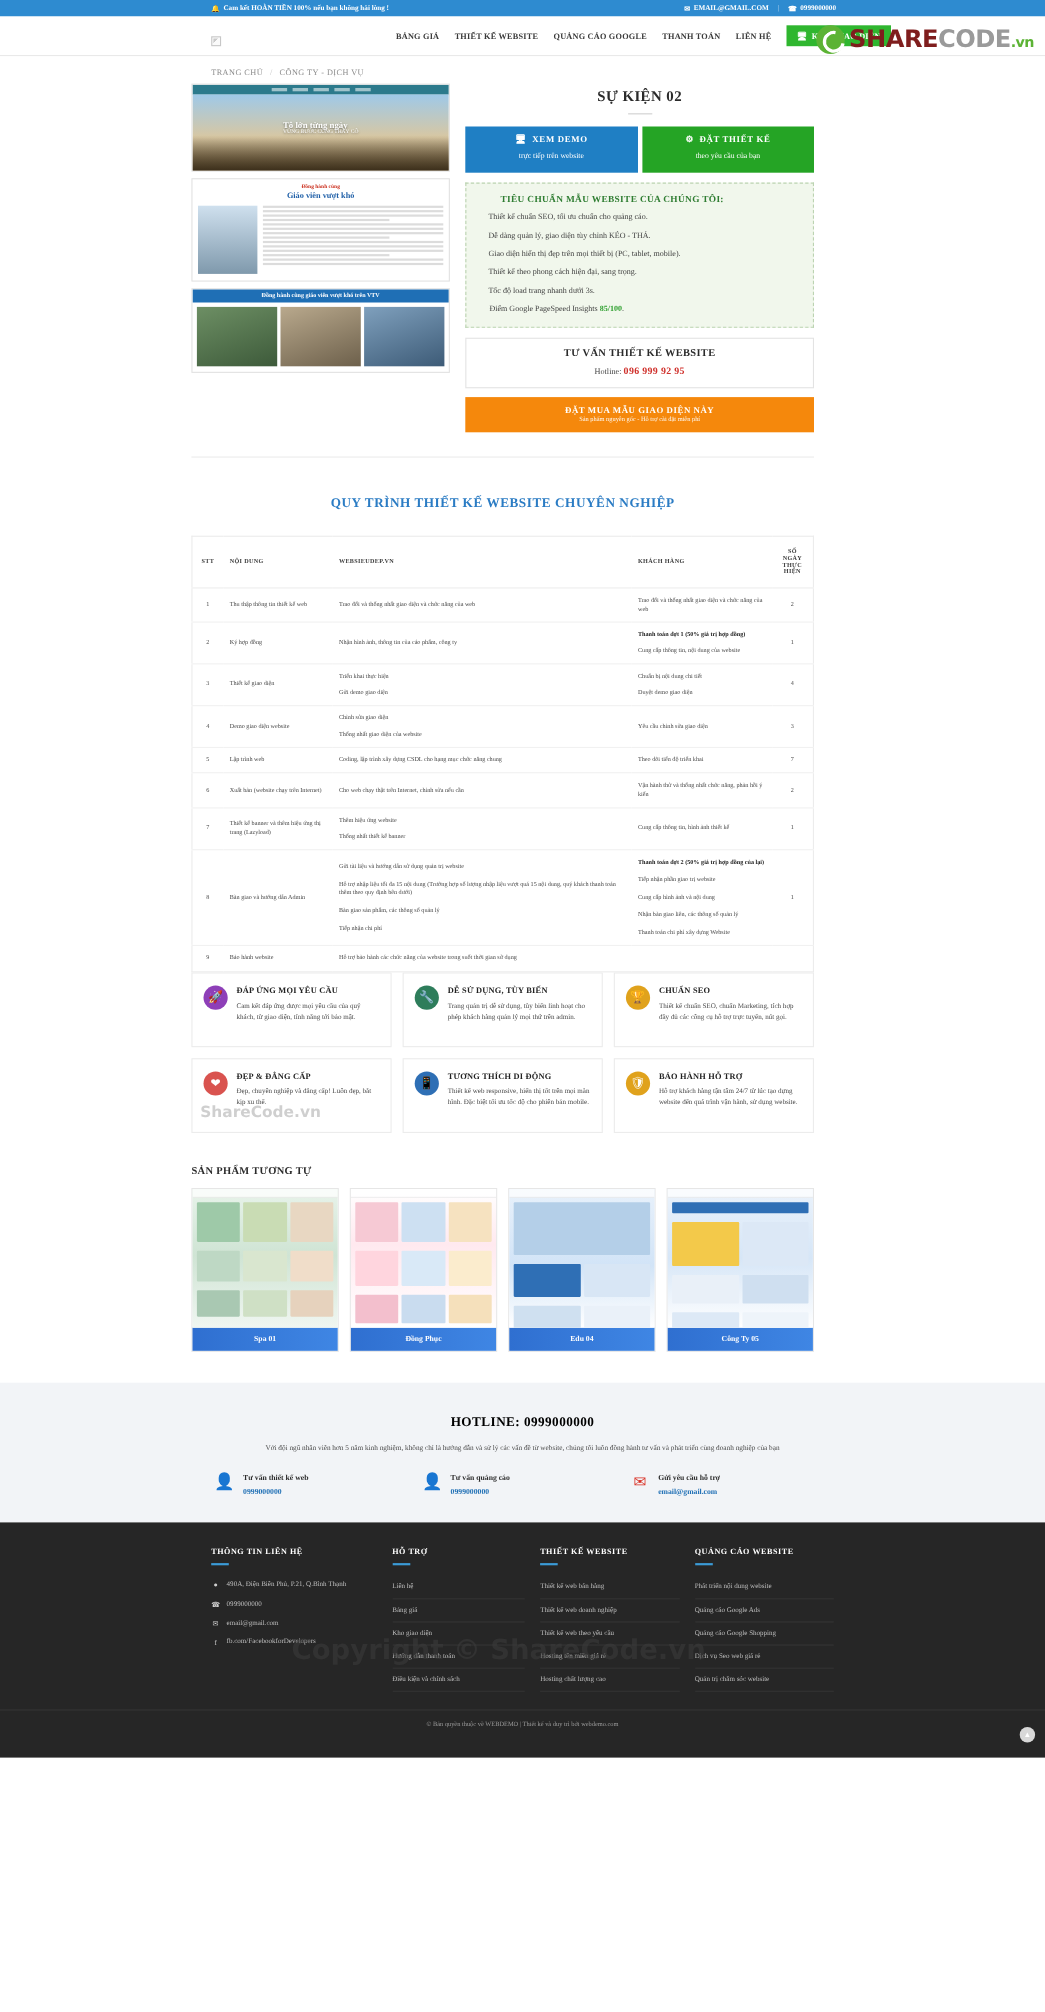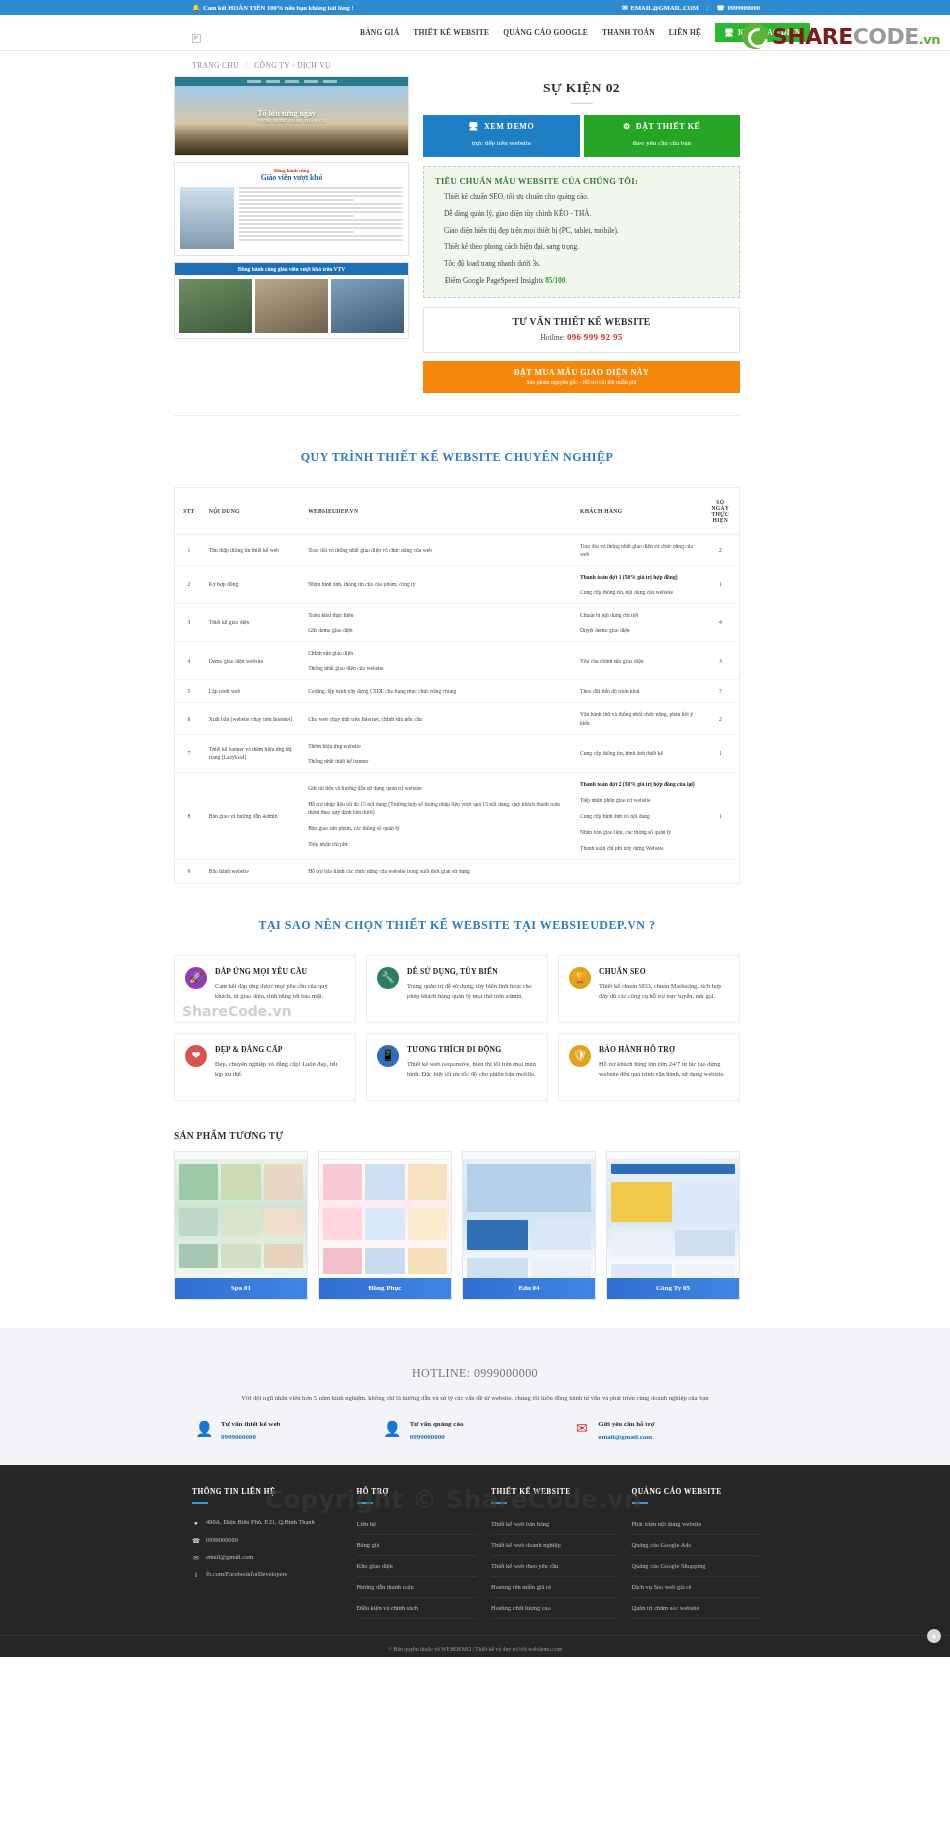--- a/index.html
+++ b/index.html
@@ -196,20 +196,21 @@
     margin-top: 9px;
     border: 1px dashed #bcd3b1;
     background: #f1f7ec;
     padding: 9px 11px 11px;
   }
   .standards h3 {
     color: #2f7d32;
     font-size: 8.5px;
     letter-spacing: .3px;
     margin-bottom: 7px;
+    margin-left: 20px;
   }
   .standards p {
     font-size: 7.3px;
     color: #3f3f3f;
     margin: 0 0 8px 9px;
     line-height: 1.2;
   }
   .standards p:last-child { margin-bottom: 0; margin-left: 10px; }
   .score { color: #2fa02f; font-weight: bold; }
   .consult {
@@ -320,33 +321,33 @@
     padding: 6px 0 7px;
   }
   
   .support {
     margin-top: 28px;
     background: #f2f4f7;
     padding: 18px 0 24px;
     text-align: center;
   }
   .support h4 { font-size: 9px; letter-spacing: .4px; color: #222; }
-  .support .hot { color: #737373; font-weight: normal; font-size: 12px; margin-top: 20px; letter-spacing: .4px; }
+  .support .hot { color: #000000; font-weight: bold; font-size: 12px; margin-top: 10px; letter-spacing: .4px; }
   .support .desc { font-size: 6.6px; color: #4a4a4a; margin: 12px auto 0; width: 620px; line-height: 1.5; }
   .sup-row {
     width: 566px; margin: 18px auto 0;
     display: grid; grid-template-columns: repeat(3, 1fr);
     text-align: left;
   }
   .sup-item { display: flex; gap: 8px; align-items: flex-start; padding-left: 4px; }
   .sup-ico { width: 17px; height: 17px; flex: 0 0 17px; display: flex; align-items: center; justify-content: center; }
   .sup-item .lab { font-size: 7px; color: #2b2b2b; font-weight: bold; }
   .sup-item .val { font-size: 7px; color: #1f6fb5; font-weight: bold; margin-top: 5px; }
   
-  .footer { background: #262626; color: #cfcfcf; padding: 22px 0 5px; }
+  .footer { background: #262626; color: #cfcfcf; padding: 22px 0 27px; }
   .foot-inner { width: 566px; margin: 0 auto; display: grid; grid-template-columns: 1.25fr 1fr 1.05fr 1.05fr; gap: 14px; }
   .foot-col h6 { font-size: 7.4px; color: #fff; letter-spacing: .5px; margin-bottom: 6px; }
   .foot-rule { width: 16px; height: 2px; background: #3b9bd6; margin-bottom: 10px; }
   .foot-line { font-size: 6.4px; color: #bdbdbd; padding: 5.5px 0; border-bottom: 1px solid #343434; line-height: 1.4; }
   .foot-col.contact .foot-line { border-bottom: none; display: flex; gap: 6px; align-items: flex-start; padding: 4px 0; }
   .foot-ico { width: 8px; flex: 0 0 8px; color: #cfcfcf; font-size: 6.5px; text-align: center; }
   .copyright { margin-top: 16px; border-top: 1px solid #343434; padding-top: 10px; text-align: center; font-size: 5.8px; color: #9a9a9a; }
   
   .wm {
     position: absolute;
@@ -616,21 +617,20 @@
       <tr>
         <td class="c-stt">9</td>
         <td class="c-noi">Bảo hành website</td>
         <td class="c-web">Hỗ trợ bảo hành các chức năng của website trong suốt thời gian sử dụng</td>
         <td class="c-kh"></td>
         <td class="c-ng"></td>
       </tr>
     </tbody>
   </table>
 
-  <h2 class="sec-title">TẠI SAO NÊN CHỌN THIẾT KẾ WEBSITE TẠI WEBSIEUDEP.VN ?</h2>
   <div class="feat-grid">
     <div class="feat">
       <span class="feat-ico" style="background:#8e3fb8">🚀</span>
       <div>
         <h5>ĐÁP ỨNG MỌI YÊU CẦU</h5>
         <p>Cam kết đáp ứng được mọi yêu cầu của quý khách, từ giao diện, tính năng tới bảo mật.</p>
       </div>
     </div>
     <div class="feat">
       <span class="feat-ico" style="background:#2e7d5b">🔧</span>

